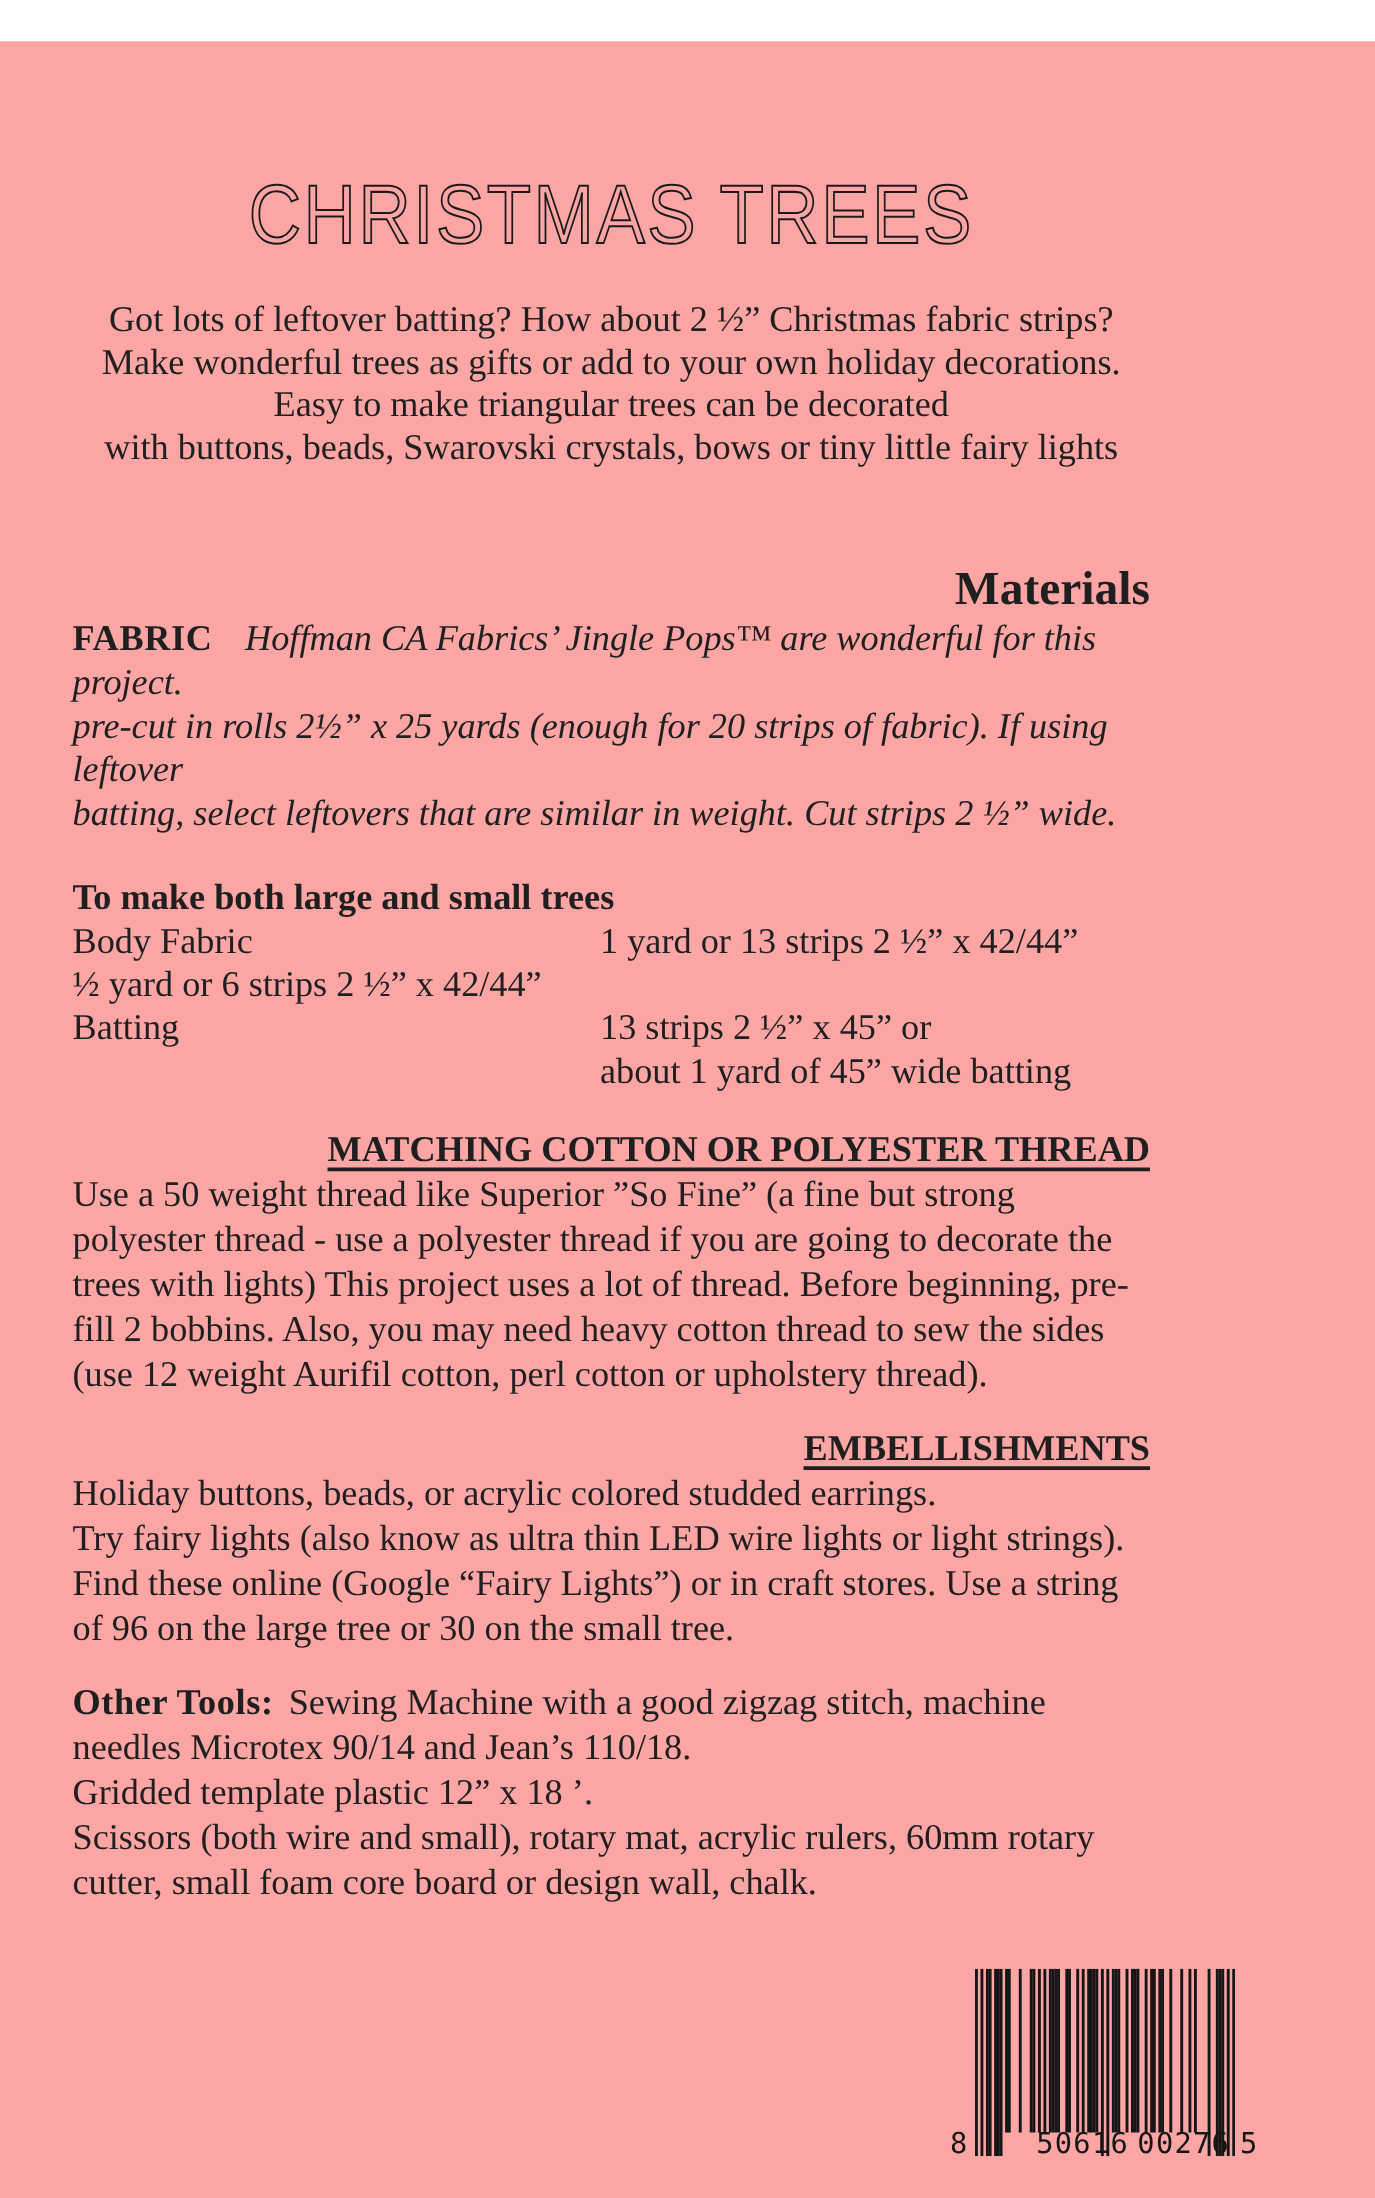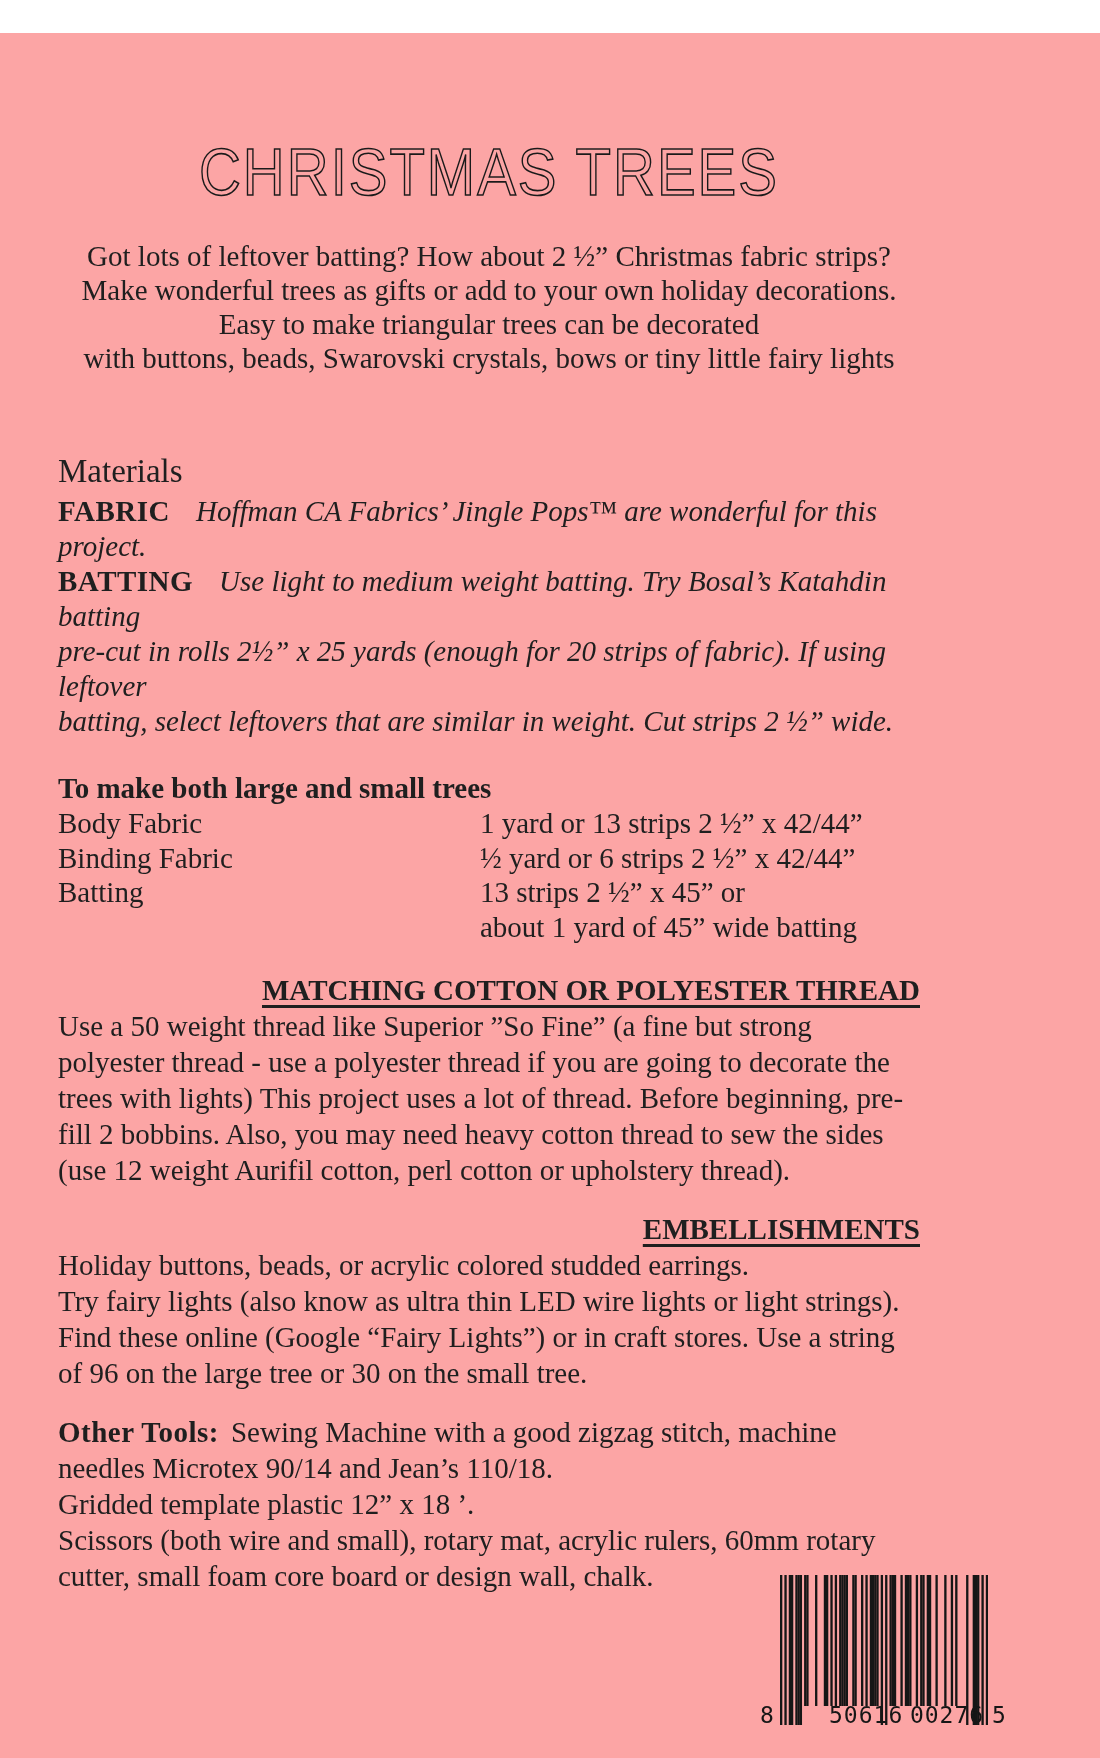--- a/index.html
+++ b/index.html
@@ -16,21 +16,21 @@
     font-family:"Liberation Sans", sans-serif; font-size:58px; line-height:1;
     letter-spacing:2px; color:#1a1a1a;
     transform:scaleY(1.15); transform-origin:center top;
   }
   @supports (-webkit-text-stroke: 1px black) {
     .title { color:transparent; -webkit-text-stroke:1.4px #1a1a1a; }
   }
 
   .intro { margin-top:42px; text-align:center; line-height:34px; }
 
-  .materials-h { margin:78px 0 0 0; text-align:left; font-size:33px; font-weight:normal; line-height:36px; }
+  .materials-h { margin:78px 0 0 0; text-align:right; font-size:38px; font-weight:bold; line-height:36px; }
 
   .mat { margin-top:5px; line-height:35px; }
   .ital { font-style:italic; }
   .ulabel {
     font-weight:bold; letter-spacing:0.5px;
     text-decoration-thickness:2.5px; text-underline-offset:5px;
   }
   .gap { margin-left:26px; }
 
   .req { margin-top:32px;font-family:Liberation Serif, serif; }
@@ -77,35 +77,31 @@
       <div class="iline">Easy to make triangular trees can be decorated</div>
       <div class="iline">with buttons, beads, Swarovski crystals, bows or tiny little fairy lights</div>
     </div>
 
     <h2 class="materials-h">Materials</h2>
 
     <div class="mat">
       <div>
         <span class="ulabel">FABRIC</span><span class="ital gap">Hoffman CA Fabrics’ Jingle Pops™ are wonderful for this project.</span>
       </div>
-      <div>
-        <span class="ulabel">BATTING</span><span class="ital gap">Use light to medium weight batting. Try Bosal’s Katahdin batting</span>
-      </div>
       <div class="ital">pre-cut in rolls 2½” x 25 yards (enough for 20 strips of fabric). If using leftover</div>
       <div class="ital">batting, select leftovers that are similar in weight. Cut strips 2 ½” wide.</div>
     </div>
 
     <div class="req">
       <div class="req-h">To make both large and small trees</div>
       <div class="req-row">
         <span class="req-label">Body Fabric</span>
         <span class="req-val">1 yard or 13 strips 2 ½” x 42/44”</span>
       </div>
       <div class="req-row">
-        <span class="req-label">Binding Fabric</span>
         <span class="req-val">½ yard or 6 strips 2 ½” x 42/44”</span>
       </div>
       <div class="req-row">
         <span class="req-label">Batting</span>
         <span class="req-val">13 strips 2 ½” x 45” or</span>
       </div>
       <div class="req-row">
         <span class="req-label"></span>
         <span class="req-val">about 1 yard of 45” wide batting</span>
       </div>

